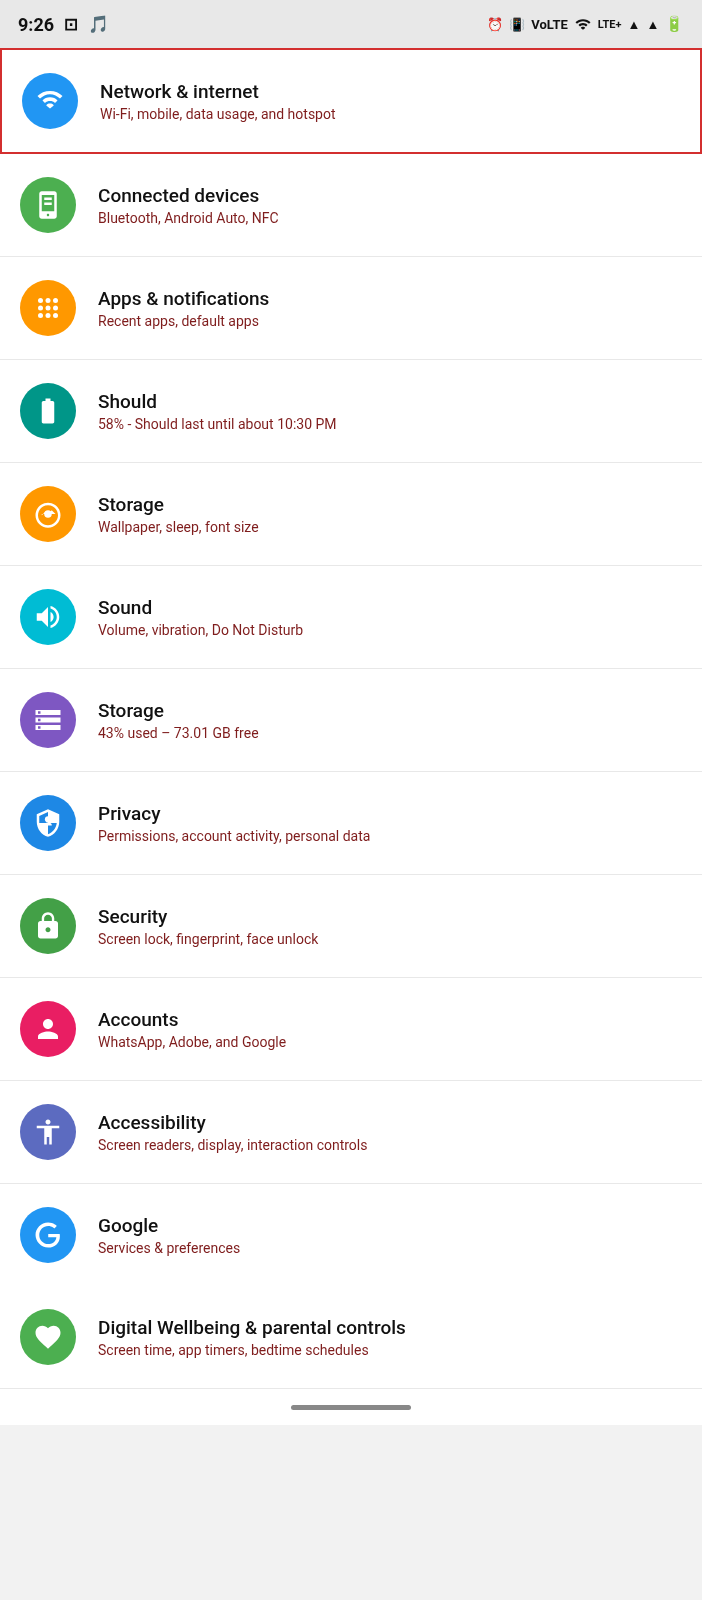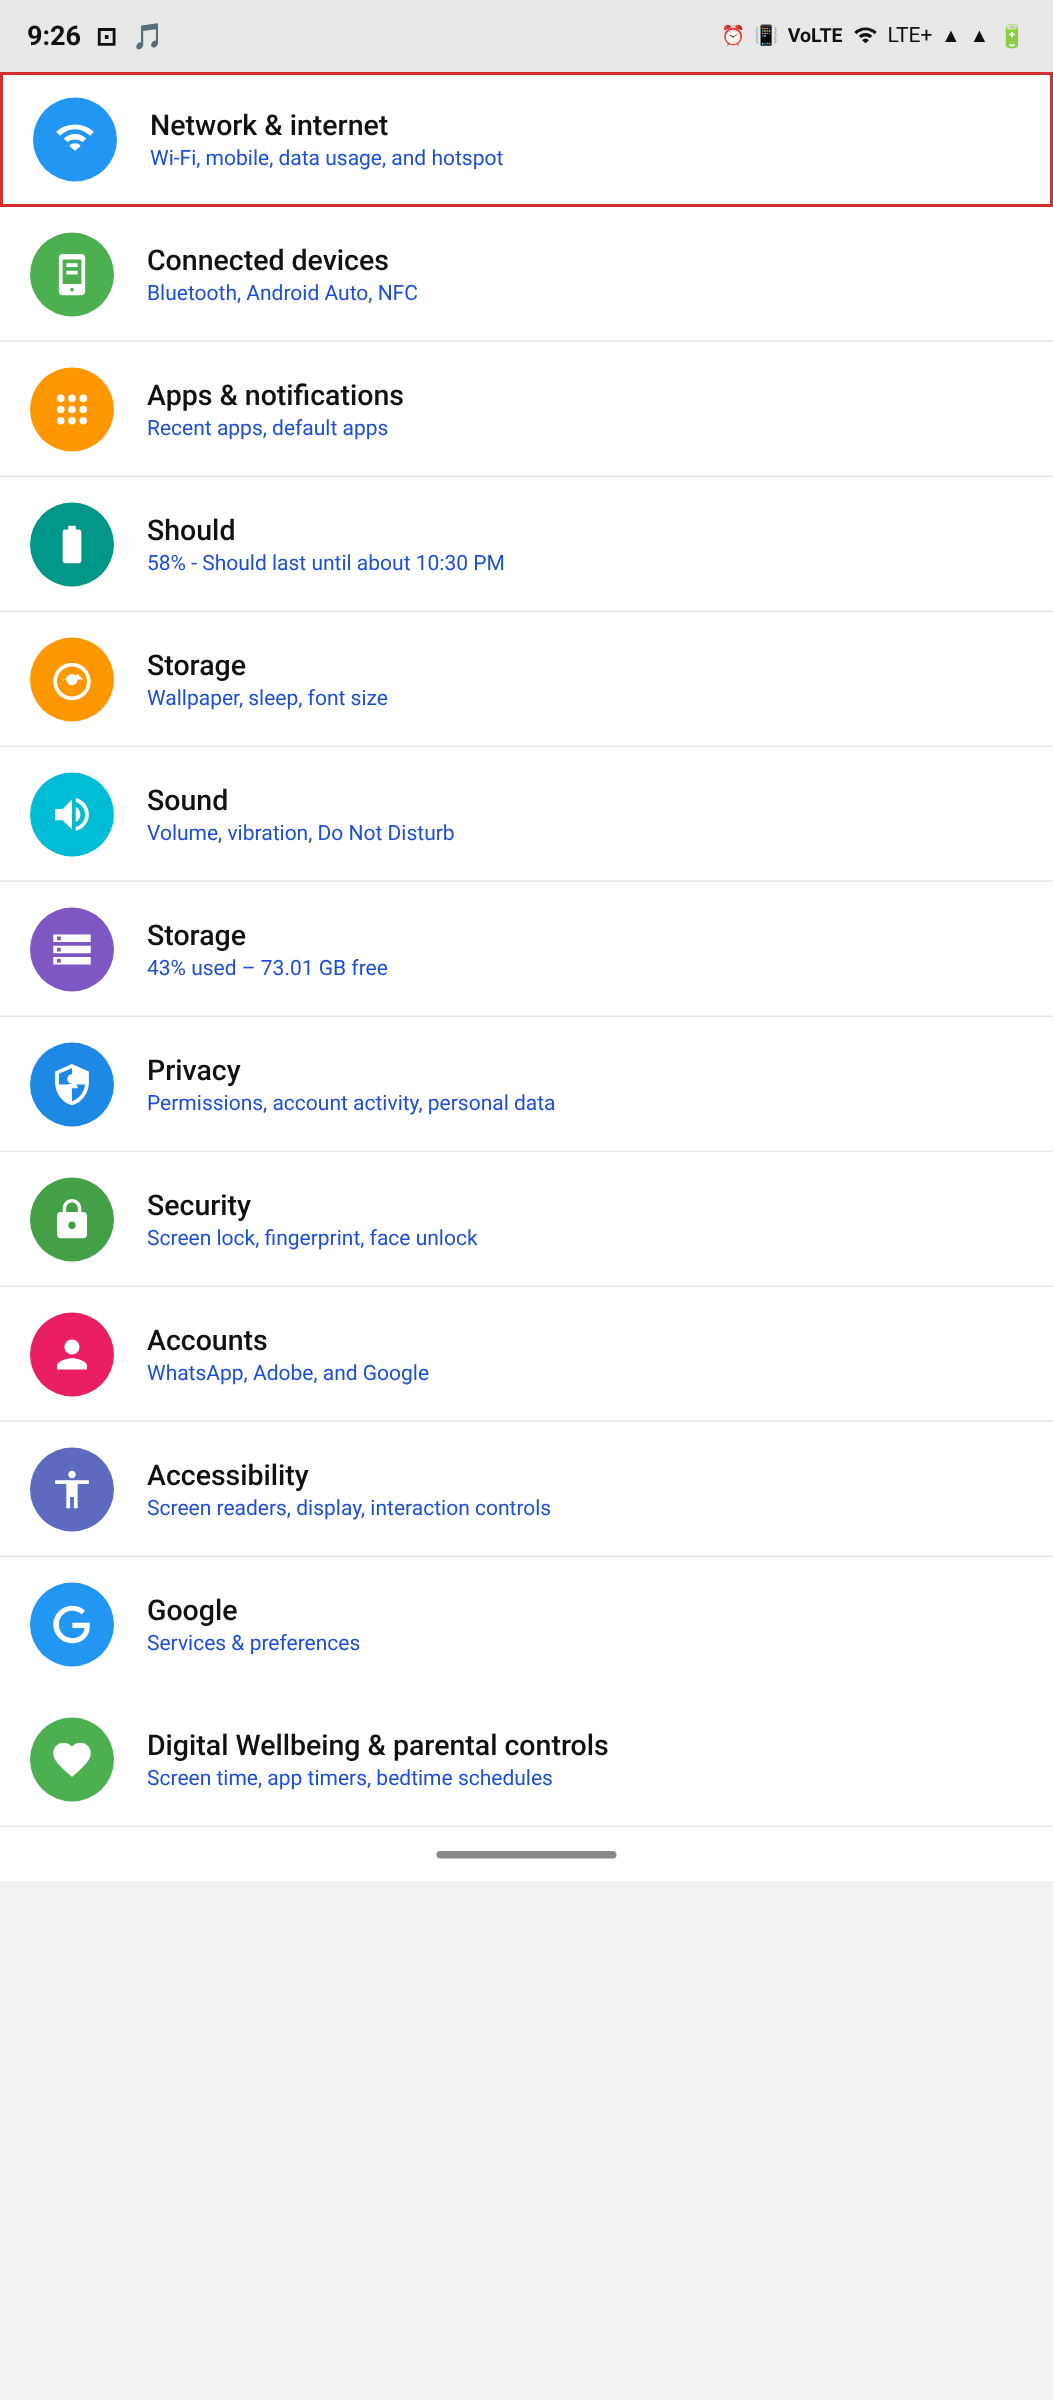--- a/index.html
+++ b/index.html
@@ -38,21 +38,21 @@
 
     
     .settings-list {
       background: #fff;
       margin-top: 0;
     }
 
     .settings-item {
       display: flex;
       align-items: center;
-      padding: 1px 20px;
+      padding: 23px 20px;
       border-bottom: 1px solid #e8e8e8;
       background: #fff;
       cursor: pointer;
       min-height: 90px;
       justify-content: flex-end;
     }
 
     .settings-item.highlighted {
       border: 2.5px solid #d32f2f;
       background: #fff;
@@ -81,21 +81,21 @@
 
     .item-title {
       font-size: 19px;
       font-weight: 500;
       color: #111;
       margin-bottom: 3px;
     }
 
     .item-subtitle {
       font-size: 14px;
-      color: #1d4ed8;
+      color: #7f1d1d;
     }
 
     
     .home-indicator {
       display: flex;
       justify-content: center;
       align-items: center;
       height: 36px;
       background: #fff;
     }
@@ -117,21 +117,21 @@
   </div>
   <div class="status-right">
     <span>⏰</span>
     <span style="font-size:13px;">📳</span>
     <span style="font-size:13px; font-weight:bold;">VoLTE</span>
     <span>
       <svg width="18" height="14" viewBox="0 0 24 18" fill="#111">
         <path d="M12 4C8 4 4.5 5.5 2 8l2 2c2-2 5-3.5 8-3.5s6 1.5 8 3.5l2-2C19.5 5.5 16 4 12 4zm0 5c-2.5 0-4.5 1-6 2.5l2 2C9 12.5 10.5 12 12 12s3 .5 4 1.5l2-2C16.5 10 14.5 9 12 9zm0 5c-1.5 0-2.5.5-3 1.5L12 18l3-2.5C14.5 14.5 13.5 14 12 14z"></path>
       </svg>
     </span>
-    <span style="font-size:14px; font-weight:normal;">LTE+</span>
+    <span style="font-size:11px; font-weight:bold;">LTE+</span>
     <span style="font-size:13px;">▲</span>
     <span style="font-size:13px;">▲</span>
     <span style="font-size:15px;">🔋</span>
   </div>
 </div>
 
 <div class="settings-list">
 
   <div class="settings-item highlighted">
     <div class="icon-circle" style="background:#2196F3;">

